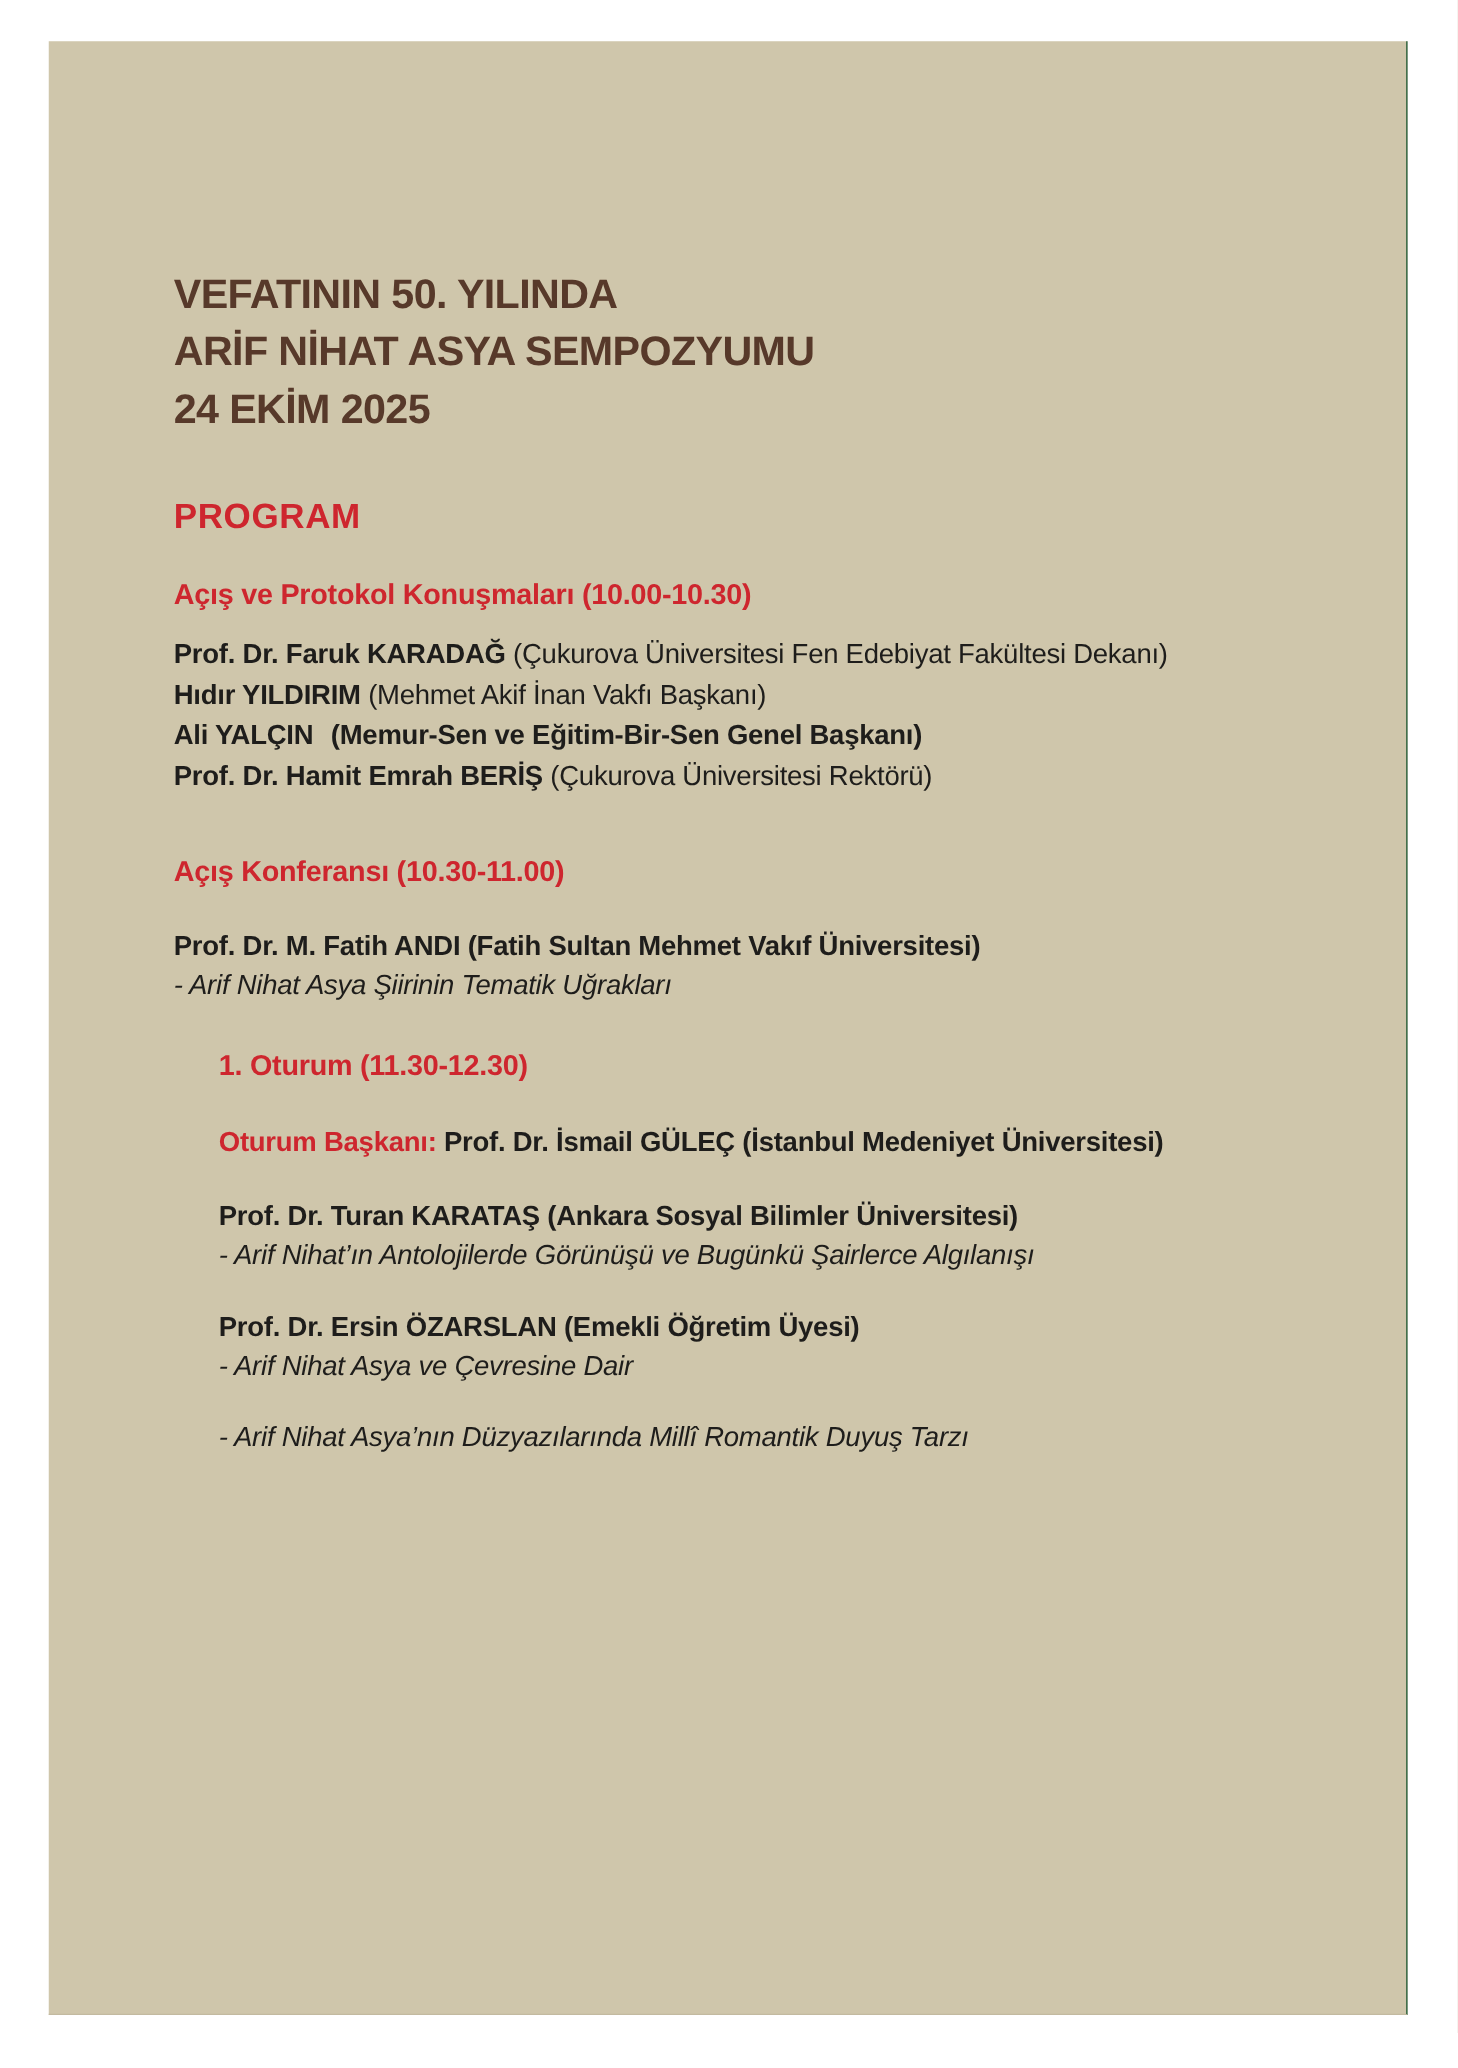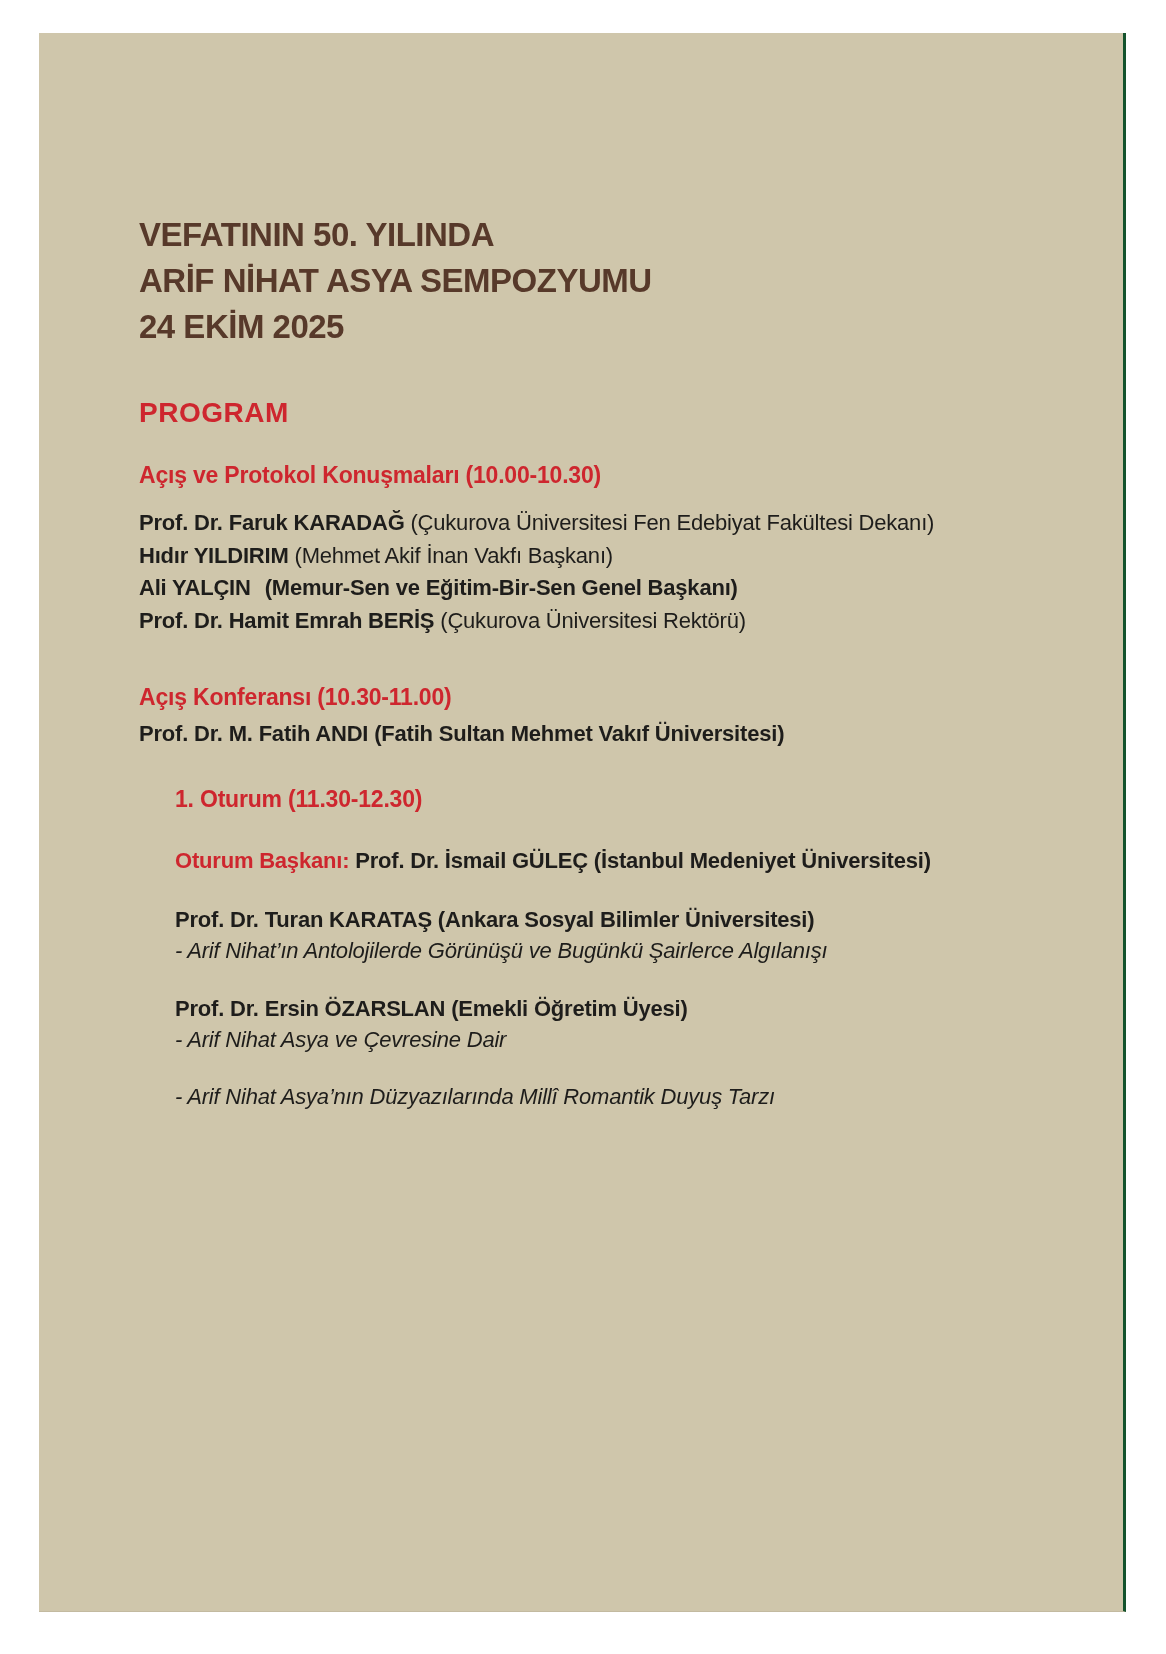--- a/index.html
+++ b/index.html
@@ -15,21 +15,21 @@
     background: #ffffff;
     overflow: hidden;
   }
   .panel {
     position: absolute;
     left: 39px;
     top: 33px;
     width: 1087px;
     height: 1579px;
     background: #cfc6ab;
-    border-right: 3px solid #14532d;
+    border-right: 1px solid #14532d;
     border-bottom: 1px solid #c3baa0;
     box-sizing: border-box;
     padding: 179px 60px 0 100px;
   }
   .title-block h1 {
     margin: 0;
     color: #57392a;
     font-size: 33px;
     font-weight: 700;
     line-height: 46px;
@@ -75,21 +75,21 @@
     margin: 31px 0 0 0;
     font-size: 22px;
     line-height: 32px;
     letter-spacing: -0.2px;
     white-space: nowrap;
   }
   .chair-label { color: #ce262e; font-weight: 700; }
   .chair-name  { color: #1e1d1b; font-weight: 700; }
 
   .talk { margin-top: 27px; }
-  .section-conference .talk { margin-top: 6px; }
+  .section-conference .talk { margin-top: 29px; }
   .talk-speaker {
     margin: 0;
     color: #1e1d1b;
     font-size: 22px;
     font-weight: 700;
     line-height: 32px;
     letter-spacing: -0.2px;
     white-space: nowrap;
   }
   .talk-paper {
@@ -125,20 +125,21 @@
         <p class="speaker-line"><span class="speaker-name">Hıdır YILDIRIM</span> <span class="speaker-affiliation">(Mehmet Akif İnan Vakfı Başkanı)</span></p>
         <p class="speaker-line"><span class="speaker-name">Ali YALÇIN</span> <span class="speaker-affiliation extra-gap">(Memur-Sen ve Eğitim-Bir-Sen Genel Başkanı)</span></p>
         <p class="speaker-line"><span class="speaker-name">Prof. Dr. Hamit Emrah BERİŞ</span> <span class="speaker-affiliation">(Çukurova Üniversitesi Rektörü)</span></p>
       </div>
     </section>
 
     <section class="section-conference">
       <h2 class="section-heading">Açış Konferansı (10.30-11.00)</h2>
       <div class="talk">
         <p class="talk-speaker">Prof. Dr. M. Fatih ANDI (Fatih Sultan Mehmet Vakıf Üniversitesi)</p>
+        <p class="talk-paper">- Arif Nihat Asya Şiirinin Tematik Uğrakları</p>
       </div>
     </section>
 
     <section class="section-session">
       <h2 class="section-heading">1. Oturum (11.30-12.30)</h2>
       <p class="chair-line"><span class="chair-label">Oturum Başkanı:</span> <span class="chair-name">Prof. Dr. İsmail GÜLEÇ (İstanbul Medeniyet Üniversitesi)</span></p>
 
       <div class="talk">
         <p class="talk-speaker">Prof. Dr. Turan KARATAŞ (Ankara Sosyal Bilimler Üniversitesi)</p>
         <p class="talk-paper">- Arif Nihat’ın Antolojilerde Görünüşü ve Bugünkü Şairlerce Algılanışı</p>

